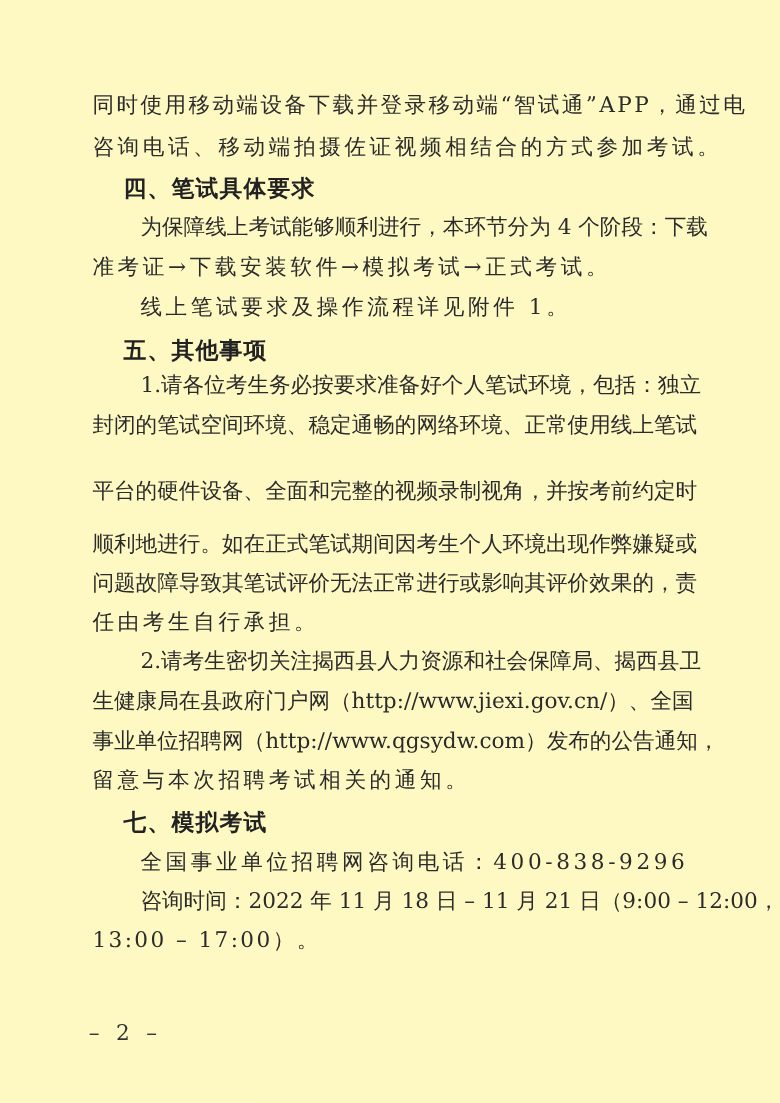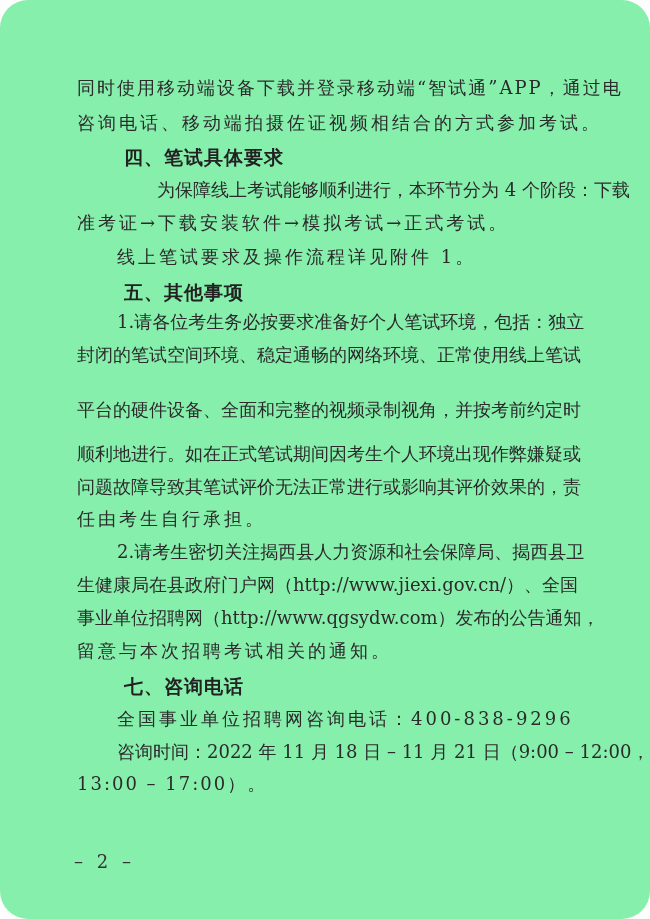--- a/index.html
+++ b/index.html
@@ -11,22 +11,21 @@
     width: 650px;
     height: 919px;
     position: relative;
     overflow: hidden;
     background: #fdfdfd;
   }
   .page {
     position: absolute;
     left: 0; top: 0;
     width: 650px; height: 919px;
-    background: #86efac;
-    border-radius: 28px;
+    background: #fef9c3;
   }
   .line {
     position: absolute;
     height: 24px;
     line-height: 24px;
     font-family: "DejaVu Serif", "Liberation Serif", serif;
     font-size: 18px;
     color: #2b2b2b;
     white-space: nowrap;
   }
@@ -39,21 +38,21 @@
   .indent {
     left: 117px;
   }
   .indent.full {
     width: 445px;
   }
   .flush {
     left: 77px;
   }
   .heading {
-    left: 124px;
+    left: 103px;
     font-family: "DejaVu Sans", "Liberation Sans", sans-serif;
     font-weight: bold;
     font-size: 19px;
     color: #222222;
     letter-spacing: 1px;
   }
   .spaced {
     letter-spacing: 2px;
   }
   .page-number {
@@ -69,38 +68,38 @@
 </style>
 </head>
 <body>
 
 <div class="page">
 
   <div class="line full spaced" style="top:76px;">同时使用移动端设备下载并登录移动端“智试通”APP，通过电</div>
   <div class="line flush spaced" style="top:111px; letter-spacing:3px;">咨询电话、移动端拍摄佐证视频相结合的方式参加考试。</div>
 
   <div class="line heading" style="top:145px;">四、笔试具体要求</div>
-  <div class="line indent full" style="top:178px;margin-left:40px;">为保障线上考试能够顺利进行，本环节分为 4 个阶段：下载</div>
+  <div class="line indent full" style="top:178px;">为保障线上考试能够顺利进行，本环节分为 4 个阶段：下载</div>
   <div class="line flush spaced" style="top:211px; letter-spacing:3px;">准考证→下载安装软件→模拟考试→正式考试。</div>
   <div class="line indent spaced" style="top:245px; letter-spacing:3px;">线上笔试要求及操作流程详见附件 1。</div>
 
   <div class="line heading" style="top:280px;">五、其他事项</div>
 
   <div class="line indent full" style="top:310px;">1.请各位考生务必按要求准备好个人笔试环境，包括：独立</div>
   <div class="line full" style="top:343px;">封闭的笔试空间环境、稳定通畅的网络环境、正常使用线上笔试</div>
   <div class="line full" style="top:376px;margin-top:22px;">平台的硬件设备、全面和完整的视频录制视角，并按考前约定时</div>
   <div class="line full" style="top:442px;">顺利地进行。如在正式笔试期间因考生个人环境出现作弊嫌疑或</div>
   <div class="line full" style="top:475px;">问题故障导致其笔试评价无法正常进行或影响其评价效果的，责</div>
   <div class="line flush spaced" style="top:507px; letter-spacing:3px;">任由考生自行承担。</div>
 
   <div class="line indent full" style="top:540px;">2.请考生密切关注揭西县人力资源和社会保障局、揭西县卫</div>
   <div class="line full" style="top:573px;">生健康局在县政府门户网（http://www.jiexi.gov.cn/）、全国</div>
   <div class="line full" style="top:606px;">事业单位招聘网（http://www.qgsydw.com）发布的公告通知，</div>
   <div class="line flush spaced" style="top:639px; letter-spacing:3px;">留意与本次招聘考试相关的通知。</div>
 
-  <div class="line heading" style="top:674px;">七、咨询电话</div>
+  <div class="line heading" style="top:674px;">七、模拟考试</div>
   <div class="line indent spaced" style="top:707px; letter-spacing:3px;">全国事业单位招聘网咨询电话：400-838-9296</div>
   <div class="line indent full" style="top:740px;">咨询时间：2022 年 11 月 18 日 – 11 月 21 日（9:00 – 12:00，</div>
   <div class="line flush spaced" style="top:772px;">13:00 – 17:00）。</div>
 
   <div class="page-number">– 2 –</div>
 
 </div>
 
 </body></html>

